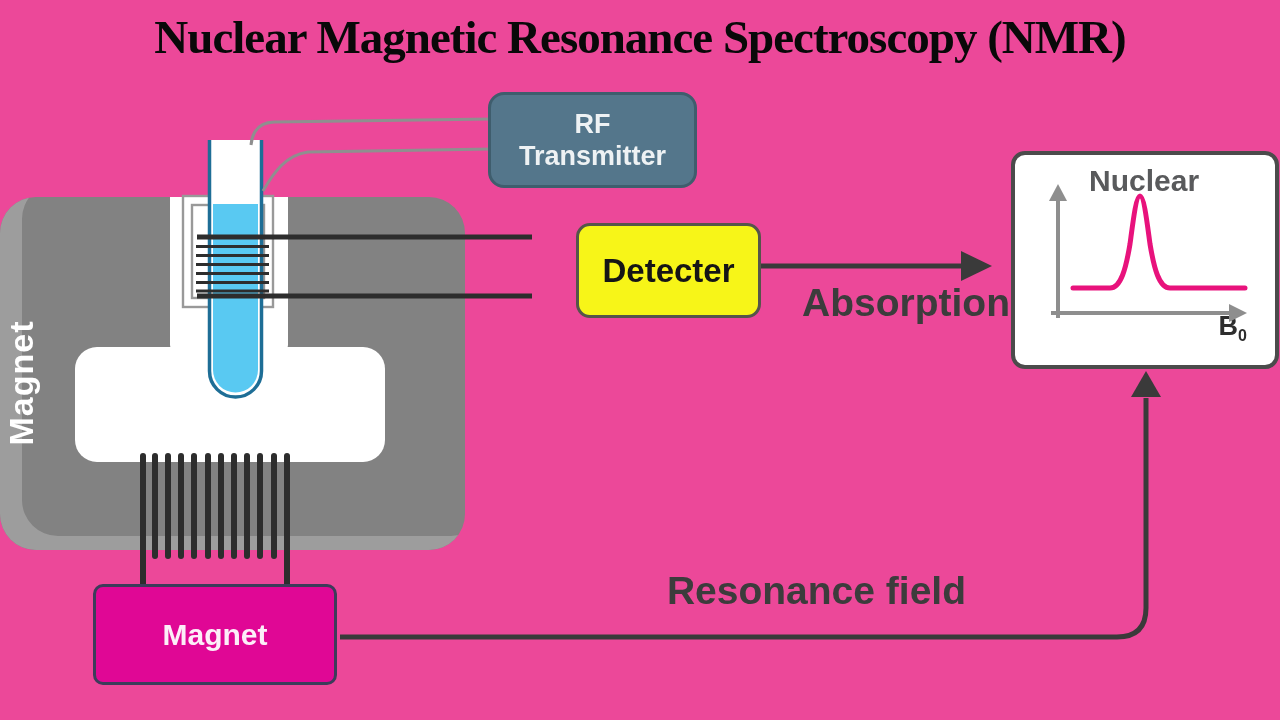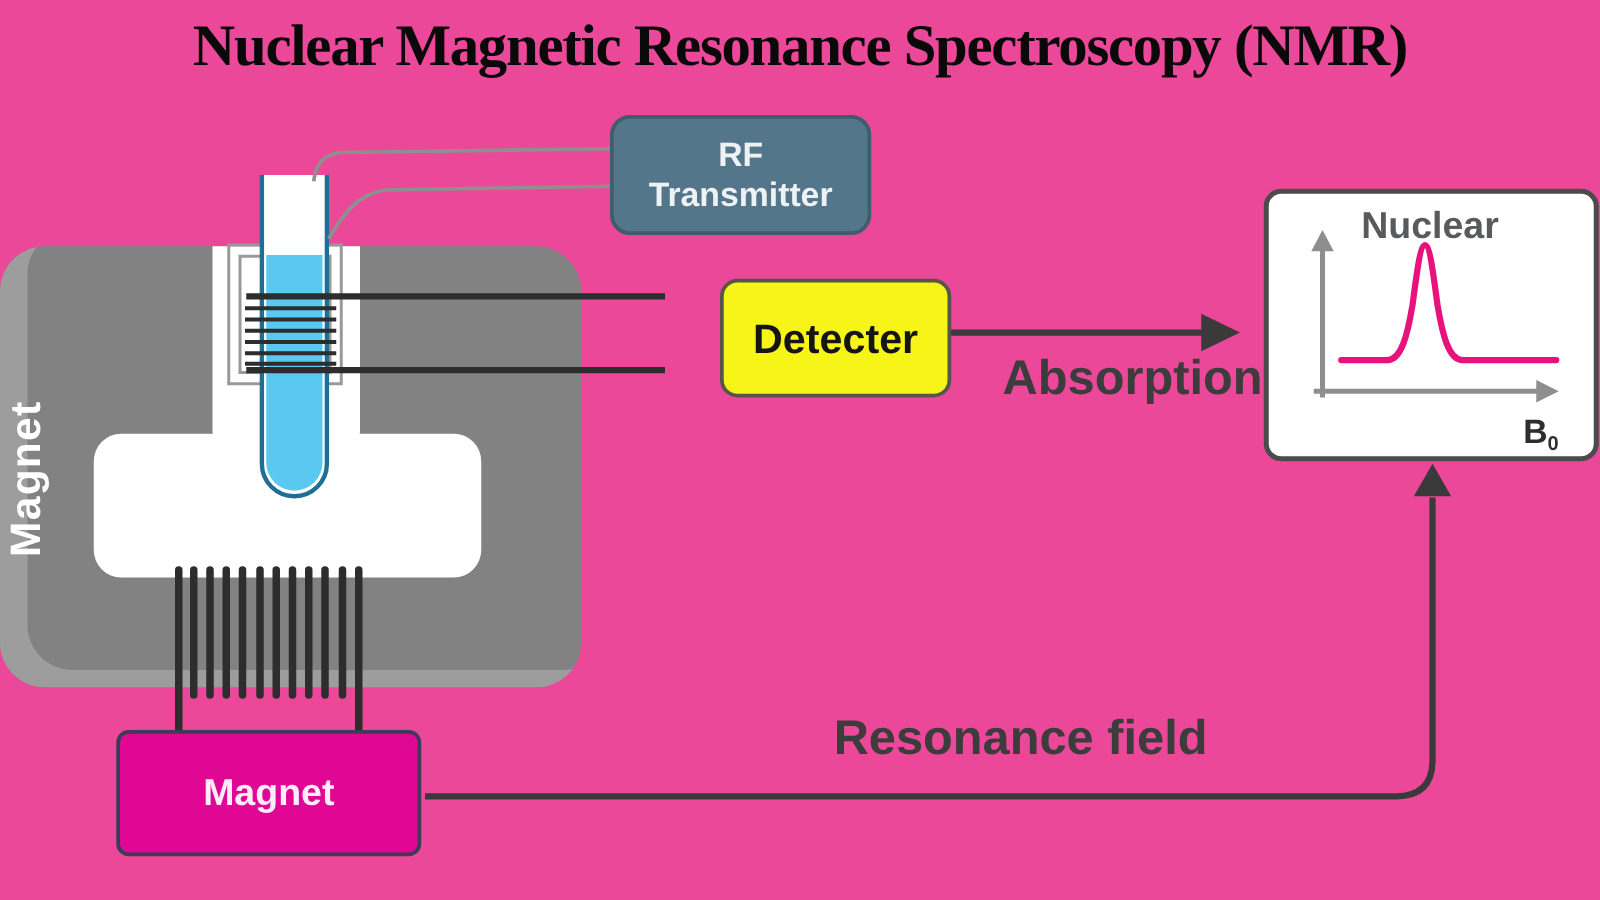--- a/index.html
+++ b/index.html
@@ -79,21 +79,21 @@
     font-weight:bold;font-size:30px;line-height:36px;
   }
   .printer-box{
     position:absolute;left:1011px;top:151px;width:268px;height:218px;
     background:#fff;border:4px solid #4b4b4b;border-radius:14px;z-index:1;
   }
   .printer-title{
     position:absolute;left:74px;top:9px;font-weight:bold;font-size:30px;color:#595a5c;
   }
   .printer-axis-label{
-    position:absolute;right:28px;bottom:0;font-weight:bold;font-size:27px;color:#2e2e2e;margin-left:24px;
+    position:absolute;right:28px;bottom:20px;font-weight:bold;font-size:27px;color:#2e2e2e;margin-left:24px;
   }
   .printer-axis-label sub{font-size:16px;}
   .flow-label{
     position:absolute;z-index:3;font-weight:bold;font-size:39px;color:#3c3c3c;text-align:right;
   }
   .absorption-label{left:700px;top:281px;width:310px;}
   .field-label{left:620px;top:569px;width:346px;}
 </style>
 </head>
 <body>

